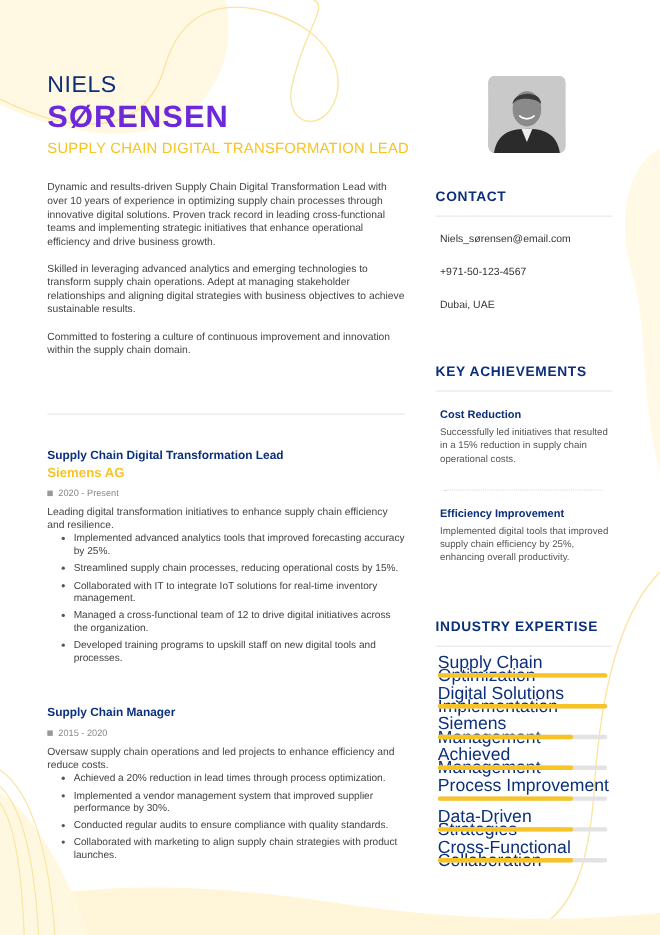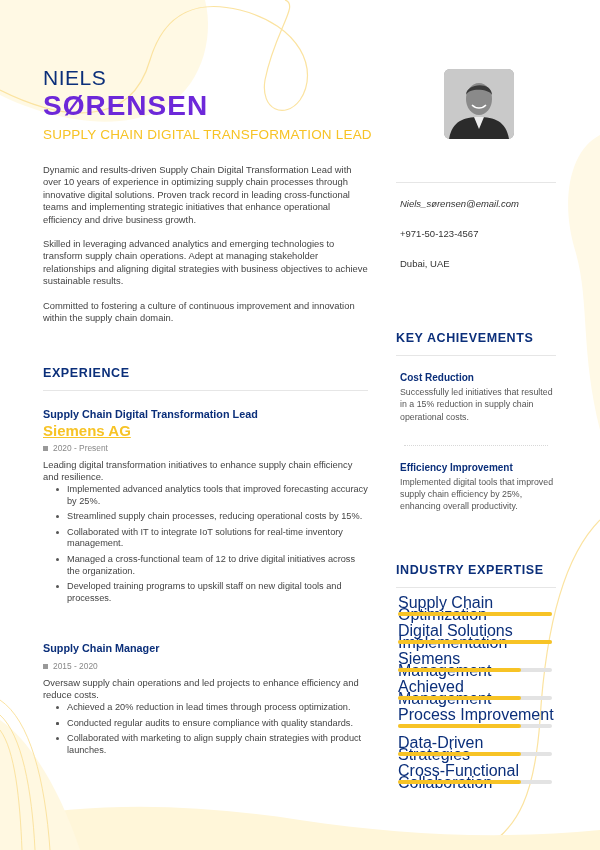--- a/index.html
+++ b/index.html
@@ -20,21 +20,21 @@
   .summary p { font-size: 9.4px; line-height: 12.4px; color: #444; margin-bottom: 12px; }
 
   .section-head { font-size: 12.5px; font-weight: 700; color: #0b2f7a; letter-spacing: 0.6px; }
   .divider { height: 1px; background: #e6e6e6; }
 
   .exp-head { position: absolute; left: 43px; top: 366px; width: 325px; }
   .exp-head .divider { margin-top: 10px; }
 
   .job { position: absolute; left: 43px; width: 325px; }
   .job-role { font-size: 10.8px; font-weight: 700; color: #0b2f7a; line-height: 14px; }
-  .job-company { font-size: 15px; font-weight: 700; color: #f7c325; line-height: 13px; margin-top: 3px; text-decoration: underline; }
+  .job-company { font-size: 12px; font-weight: 700; color: #f7c325; line-height: 13px; margin-top: 3px; }
   .job-date { font-size: 8.4px; color: #888; margin-top: 6px; line-height: 11px; display: flex; align-items: center; }
   .cal-icon { display: inline-block; width: 5px; height: 5px; background: #999; margin-right: 5px; }
   .job-desc { font-size: 9.4px; color: #444; line-height: 12px; margin-top: 5px; }
   .job ul { list-style: none; margin-top: 1px; padding-left: 24px; }
   .job li { font-size: 9.2px; color: #444; line-height: 11.6px; margin-bottom: 4px; position: relative; padding-left: 0; }
   .job li .dot { position: absolute; left: -11px; top: 4px; width: 3px; height: 3px; border-radius: 50%; background: #555; }
 
   .right { position: absolute; left: 396px; width: 160px; }
   .right .divider { margin-top: 10px; }
   .contact-item { font-size: 9.5px; color: #333; line-height: 12px; padding-left: 4px; }
@@ -82,21 +82,20 @@
     </svg>
   </div>
 
   <div class="left summary">
     <p>Dynamic and results-driven Supply Chain Digital Transformation Lead with over 10 years of experience in optimizing supply chain processes through innovative digital solutions. Proven track record in leading cross-functional teams and implementing strategic initiatives that enhance operational efficiency and drive business growth.</p>
     <p>Skilled in leveraging advanced analytics and emerging technologies to transform supply chain operations. Adept at managing stakeholder relationships and aligning digital strategies with business objectives to achieve sustainable results.</p>
     <p>Committed to fostering a culture of continuous improvement and innovation within the supply chain domain.</p>
   </div>
 
   <div class="exp-head">
-    <div class="section-head">EXPERIENCE</div>
     <div class="divider"></div>
   </div>
 
   <div class="job" style="top:407px;">
     <div class="job-role">Supply Chain Digital Transformation Lead</div>
     <div class="job-company">Siemens AG</div>
     <div class="job-date">
       <span class="cal-icon"></span>
       <span>2020 - Present</span>
     </div>
@@ -112,29 +111,30 @@
 
   <div class="job" style="top:641px;">
     <div class="job-role">Supply Chain Manager</div>
     <div class="job-date">
       <span class="cal-icon"></span>
       <span>2015 - 2020</span>
     </div>
     <div class="job-desc">Oversaw supply chain operations and led projects to enhance efficiency and reduce costs.</div>
     <ul>
       <li><span class="dot"></span><span>Achieved a 20% reduction in lead times through process optimization.</span></li>
-      <li><span class="dot"></span></li>
+      <li><span class="dot"></span><span>Implemented a vendor management system that improved supplier performance by 30%.</span></li>
       <li><span class="dot"></span><span>Conducted regular audits to ensure compliance with quality standards.</span></li>
       <li><span class="dot"></span><span>Collaborated with marketing to align supply chain strategies with product launches.</span></li>
     </ul>
   </div>
 
   <div class="right" style="top:172px;">
-    <div class="divider"></div>
-    <div class="contact-item" style="margin-top:15px;font-style:italic;">Niels_sørensen@email.com</div>
+    <div class="section-head">CONTACT</div>
+    <div class="divider"></div>
+    <div class="contact-item" style="margin-top:15px;">Niels_sørensen@email.com</div>
     <div class="contact-item" style="margin-top:18px;">+971-50-123-4567</div>
     <div class="contact-item" style="margin-top:18px;">Dubai, UAE</div>
   </div>
 
   <div class="right" style="top:331px;">
     <div class="section-head">KEY ACHIEVEMENTS</div>
     <div class="divider"></div>
     <div style="margin-top:15px;">
       <div class="ach-title">Cost Reduction</div>
       <div class="ach-desc">Successfully led initiatives that resulted in a 15% reduction in supply chain operational costs.</div>

